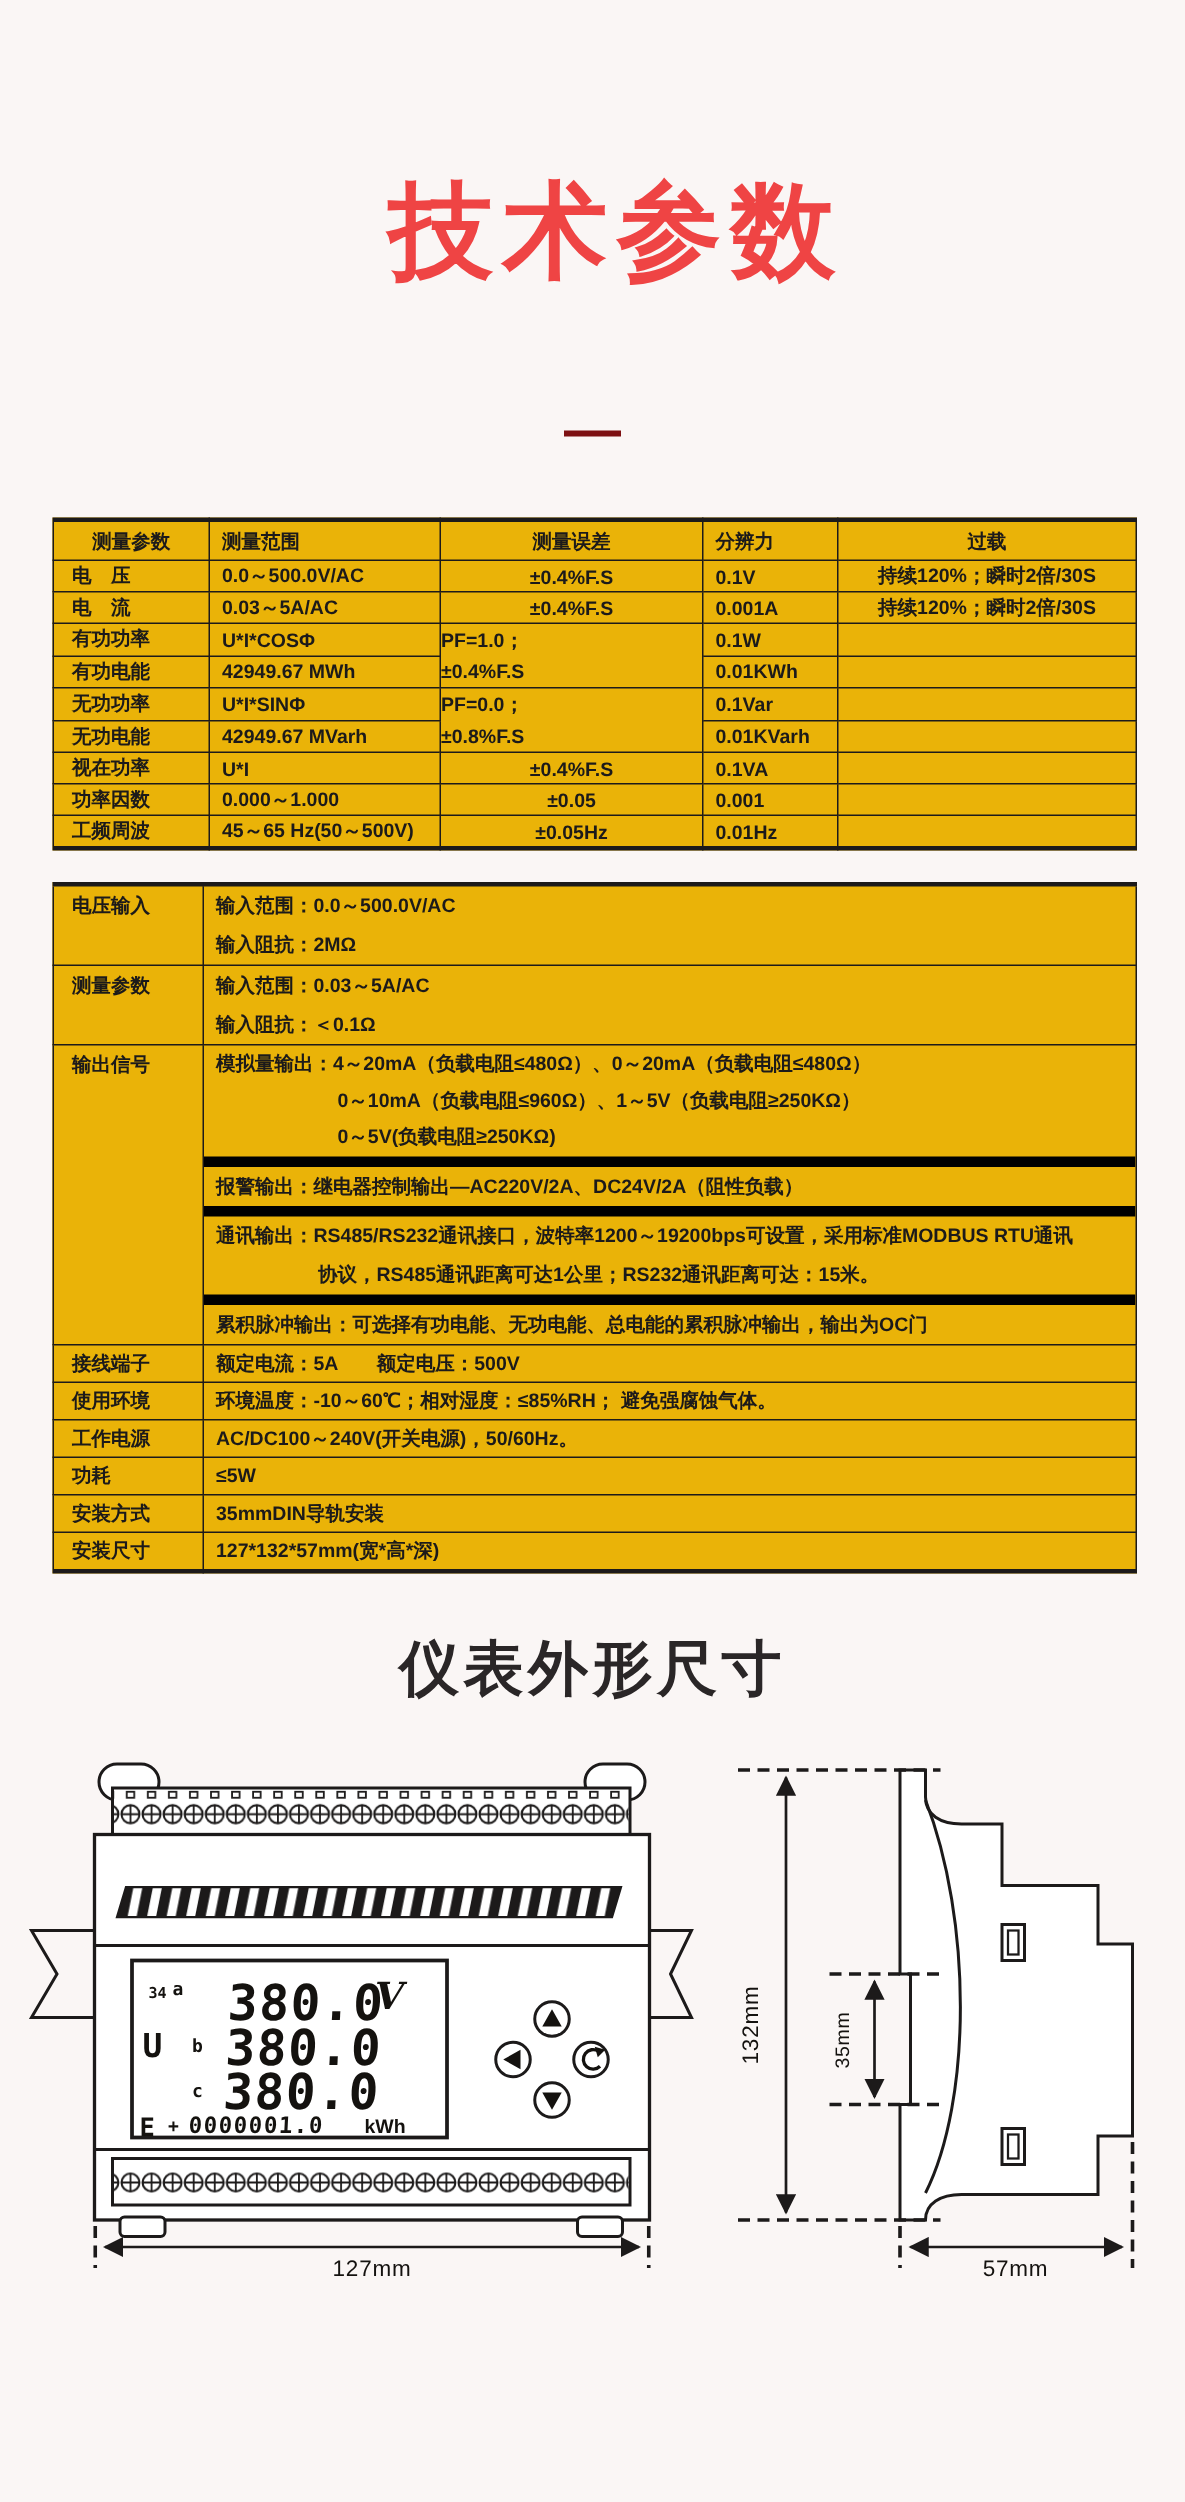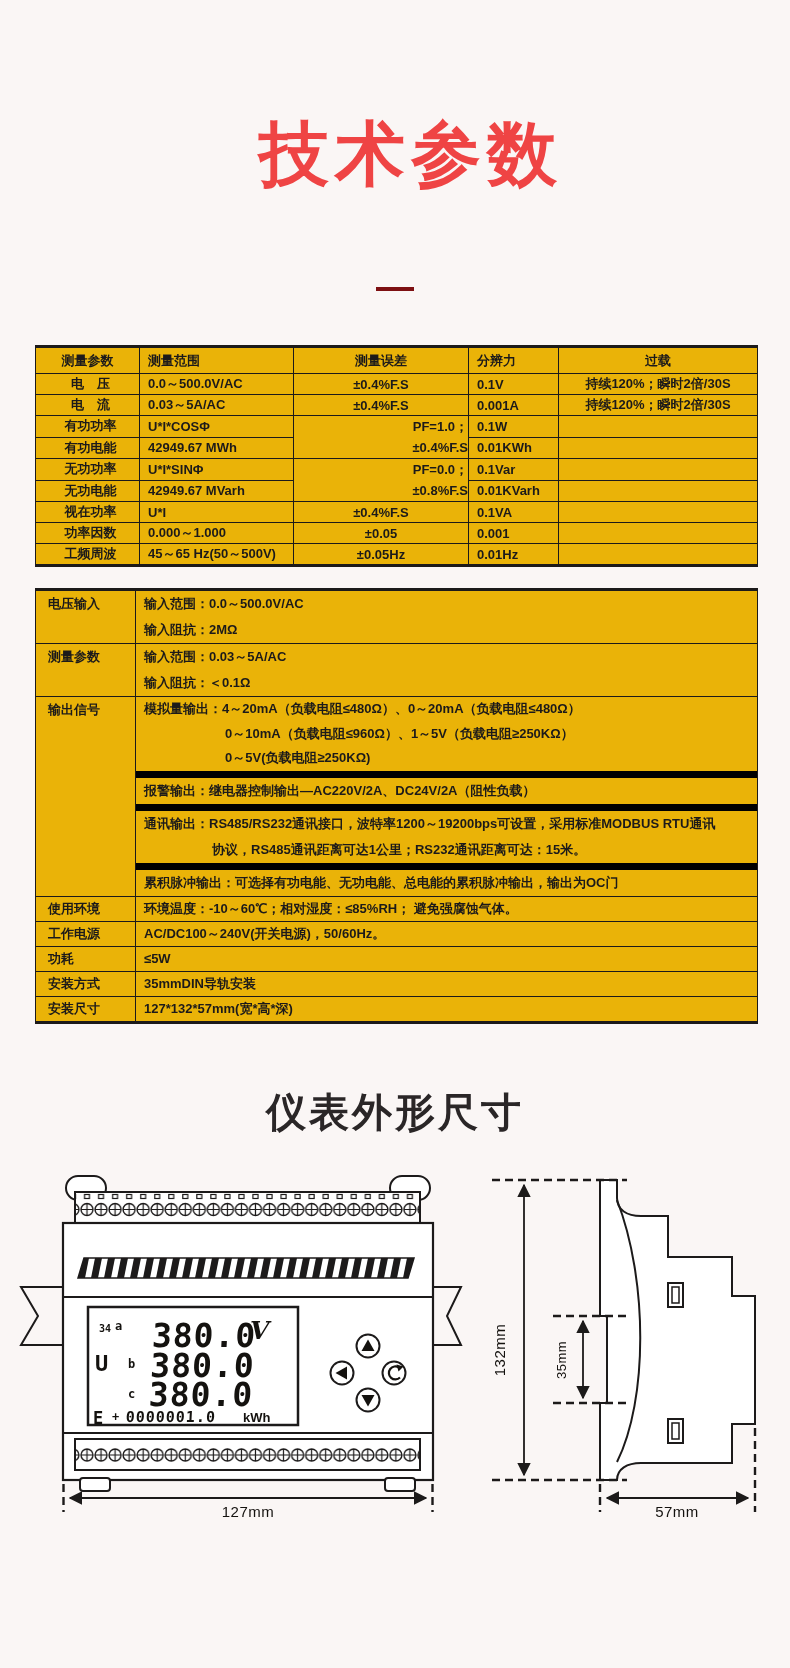--- a/index.html
+++ b/index.html
@@ -11,23 +11,23 @@
   table{border-collapse:collapse;position:absolute;left:35px;table-layout:fixed;background:#eab308}
   .t1{top:345px;width:722px}
   .t2{top:588px;width:722px}
   .t1,.t2{border:1px solid #1c1a1a;border-top:3px solid #1c1a1a;border-bottom:3px solid #1c1a1a}
   td,th{border:1px solid #1c1a1a;font-size:13px;font-weight:bold;padding:0 6px;
         overflow:hidden;white-space:nowrap;color:#1c1a1a}
   .t1 th{height:25px}
   .t1 td{height:20px}
   .cc{text-align:center}
   .pl{text-align:left;padding-left:8px}
-  .pp{text-align:center;padding-left:12px}
+  .pp{text-align:left;padding-left:12px}
   .pair{padding:0}
-  .pair div{height:21px;line-height:21px;text-align:right}
+  .pair div{height:21px;line-height:21px;text-align:left}
   .t2 td{vertical-align:top;padding:0}
   .t2 .lab{padding-left:12px}
   .line{padding-left:8px;white-space:nowrap}
   .l26{height:26px;line-height:26px}
   .l24{height:24px;line-height:24px}
   .l25{height:24.6px;line-height:24.6px}
   .sec{border-top:7px solid #000000}
   .sec0{border-top:none}
   .ind1{padding-left:89px}
   .ind2{padding-left:76px}
@@ -183,20 +183,28 @@
             <div class="line l26">通讯输出：RS485/RS232通讯接口，波特率1200～19200bps可设置，采用标准MODBUS RTU通讯</div>
             <div class="line l26 ind2">协议，RS485通讯距离可达1公里；RS232通讯距离可达：15米。</div>
           </div>
           <div class="sec">
             <div class="line l26">累积脉冲输出：可选择有功电能、无功电能、总电能的累积脉冲输出，输出为OC门</div>
           </div>
         </td>
       </tr>
       <tr>
         <td class="lab">
+            <div class="l24">接线端子</div>
+          </td>
+        <td>
+            <div class="line l24">额定电流：5A　　额定电压：500V</div>
+          </td>
+      </tr>
+      <tr>
+        <td class="lab">
             <div class="l24">使用环境</div>
           </td>
         <td>
             <div class="line l24">环境温度：-10～60℃；相对湿度：≤85%RH； 避免强腐蚀气体。</div>
           </td>
       </tr>
       <tr>
         <td class="lab">
             <div class="l24">工作电源</div>
           </td>

